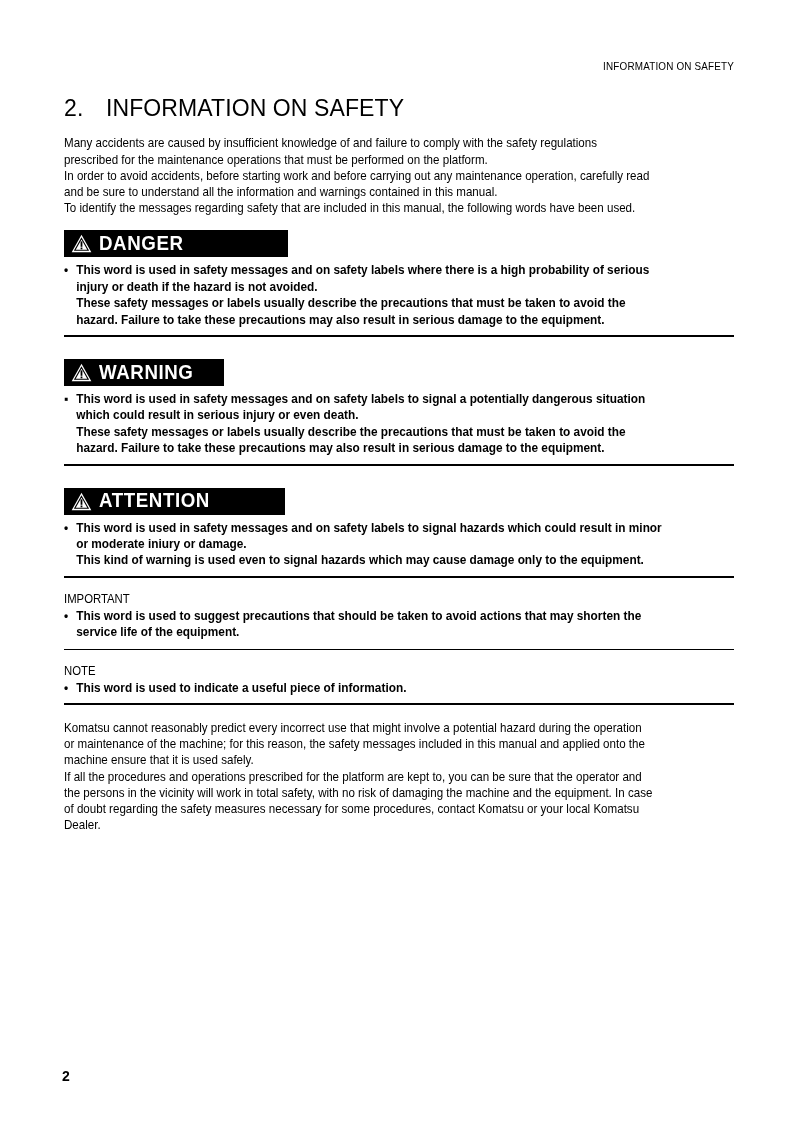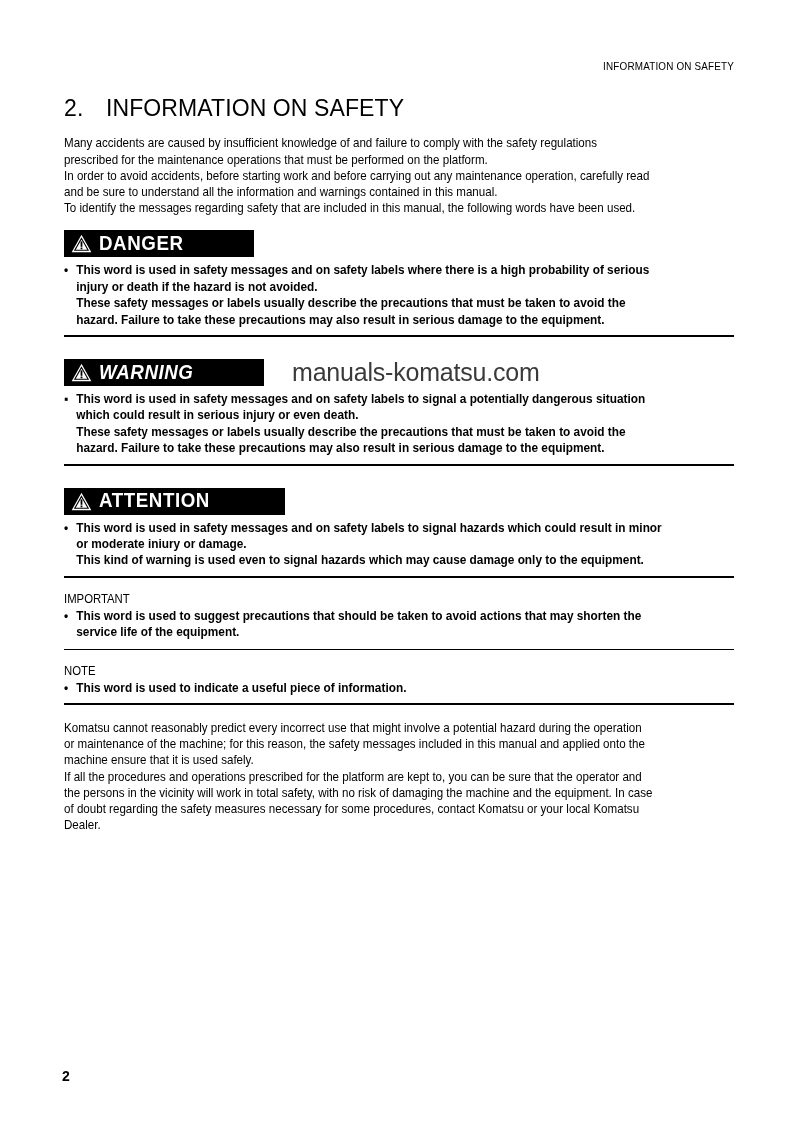--- a/index.html
+++ b/index.html
@@ -83,22 +83,22 @@
   }
 
   .signal-box {
     display: inline-flex;
     align-items: center;
     background: #000000;
     height: 27px;
     padding: 0 10px 0 7px;
     box-sizing: border-box;
   }
-  .signal-box.danger     { width: 190px; }
-  .signal-box.warning    { width: 200px; font-style: italic; }
+  .signal-box.danger     { width: 224px; }
+  .signal-box.warning    { width: 160px; }
   .signal-box.attention  { width: 221px; }
 
   .signal-box .tri-icon {
     flex: 0 0 auto;
     width: 21px;
     height: 19px;
     margin-right: 7px;
     display: block;
   }
   .signal-box .signal-word {
@@ -236,21 +236,20 @@
       <div class="signal-head">
         <div class="signal-box warning">
           <svg class="tri-icon" viewBox="0 0 21 19">
             <polygon points="10.5,0.8 20.3,18.2 0.7,18.2" fill="#ffffff"></polygon>
             <polygon points="10.5,4.4 17.2,16.2 3.8,16.2" fill="none" stroke="#000000" stroke-width="1.1"></polygon>
             <rect x="9.6" y="7.4" width="1.8" height="5.4" fill="#000000"></rect>
             <rect x="9.6" y="13.5" width="1.8" height="1.8" fill="#000000"></rect>
           </svg>
           <span class="signal-word">WARNING</span>
         </div>
-        <div class="watermark">manuals-komatsu.com</div>
       </div>
       <ul class="signal-list">
         <li>
           <span class="bullet">▪</span>
           <span class="cont">This word is used in safety messages and on safety labels to signal a potentially dangerous situation</span>
           <span class="cont last-line">which could result in serious injury or even death.</span>
           <span class="cont">These safety messages or labels usually describe the precautions that must be taken to avoid the</span>
           <span class="cont last-line">hazard. Failure to take these precautions may also result in serious damage to the equipment.</span>
         </li>
       </ul>

